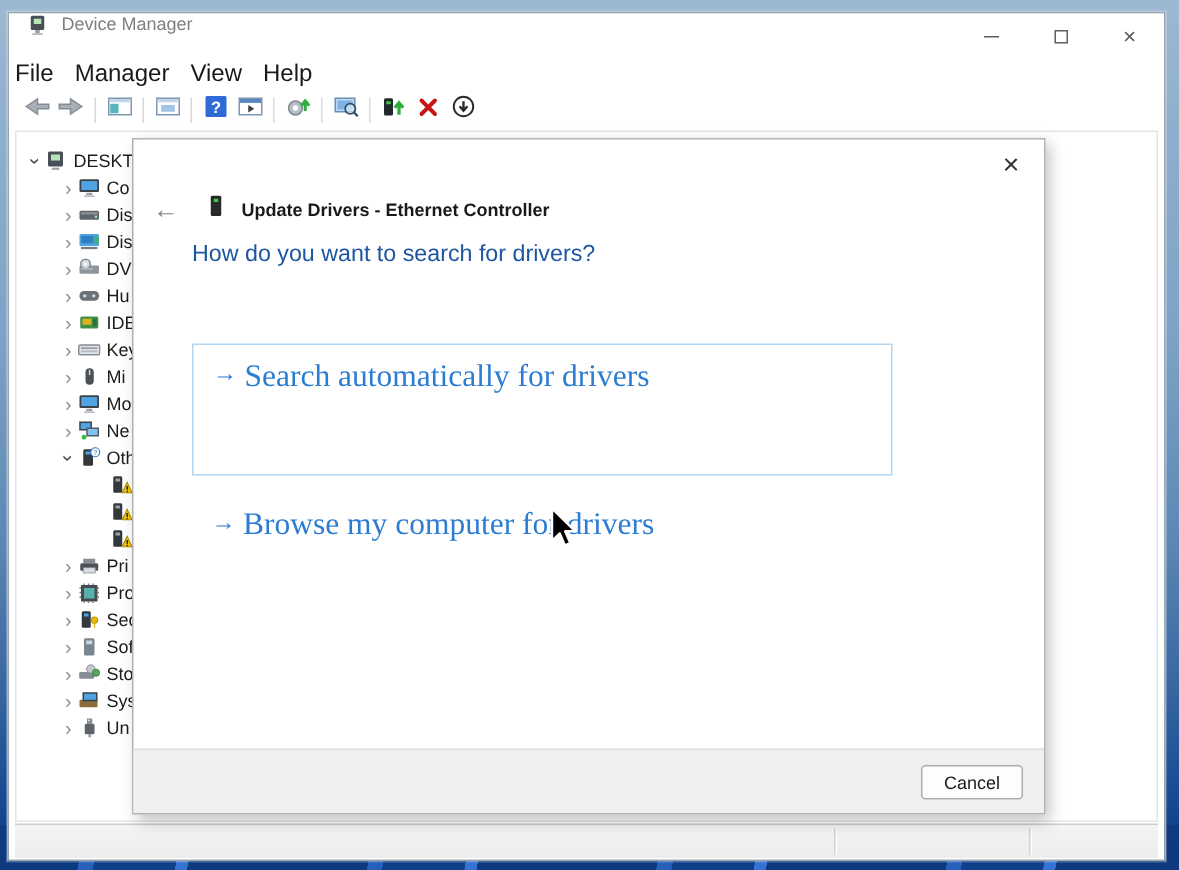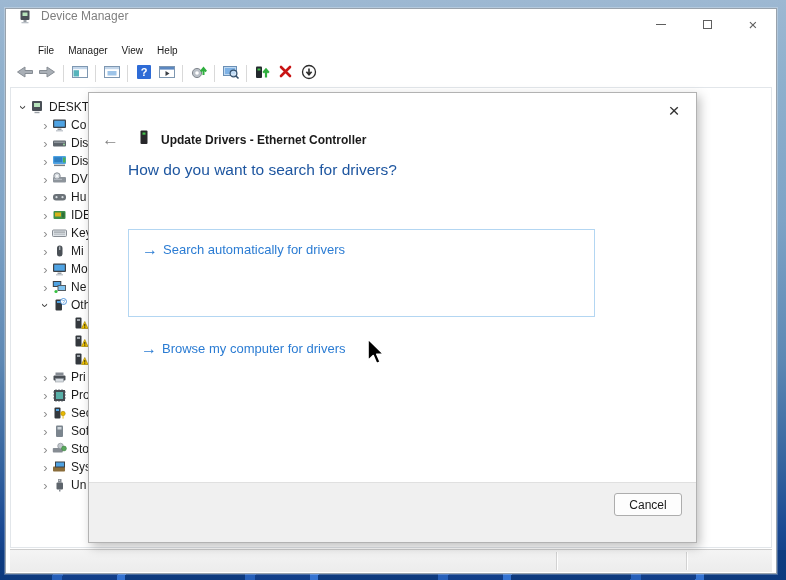--- a/index.html
+++ b/index.html
@@ -15,21 +15,21 @@
   .dm-window { position:absolute; left:5px; top:8px; width:772px; height:566px;
     background:#fff; border:1px solid #98a2ac; box-shadow:0 0 0 1px rgba(255,255,255,.25); }
   .titlebar { height:31px; display:flex; align-items:flex-start; padding-left:11px; background:#fff; }
   .title-text { font-size:12px; color:#7f7f7f; margin-left:8px; }
   .win-controls { margin-left:auto; display:flex; height:100%; }
   .wc { width:46px; height:100%; display:flex; align-items:center; justify-content:center; color:#5f5f5f; }
   .wc-min-glyph { width:10px; height:1px; background:#5f5f5f; }
   .wc-max-glyph { width:9px; height:9px; border:1px solid #5f5f5f; }
   .wc-close-glyph { font-size:15px; line-height:1; color:#5f5f5f; }
 
-  .menubar { height:20px; display:flex; align-items:center; padding-left:32px; font-size:10px; color:#1a1a1a; }
+  .menubar { height:20px; display:flex; align-items:center; padding-left:4px; font-size:16px; color:#1a1a1a; }
   .menu-item { margin-right:14px; }
 
   .toolbar { height:27px; display:flex; align-items:center; padding-left:7px; }
   .tbtn { width:23px; height:22px; display:flex; align-items:center; justify-content:center; }
   .tsep { width:1px; height:17px; background:#d9d9d9; margin:0 4px; }
 
   .content { position:absolute; left:4px; top:78px; right:4px; bottom:25px;
     background:#fff; border:1px solid #e2e6ea; overflow:hidden; }
   .tree { padding-top:10px; }
   .trow { height:18px; display:flex; align-items:center; font-size:12px; color:#1c1c1c; white-space:nowrap; }
@@ -51,25 +51,25 @@
   .dlg-back { font-size:17px; color:#848484; width:24px; }
   .dlg-devicon { margin-left:12px; }
   .dlg-title { margin-left:11px; font-size:12px; font-weight:600; color:#1a1a1a; }
   .dlg-heading { position:absolute; left:39px; top:68px; font-size:15.5px; color:#1e56a0; }
 
   .opt-box { position:absolute; left:39px; top:136px; width:467px; height:88px;
     border:1px solid #b3d6f2; padding:10px 0 0 13px; }
   .opt-plain { position:absolute; left:52px; top:246px; }
   .opt-title-row { display:flex; align-items:flex-start; }
   .opt-arrow { width:21px; font-size:16px; color:#2b7cd3; line-height:20px; }
-  .opt-title { font-size:13px; color:#2b7cd3; line-height:20px; }
+  .opt-title { font-size:21px; color:#2b7cd3; line-height:20px;font-family:Liberation Serif, serif; }
   .opt-desc { margin-left:21px; margin-top:2px; width:432px;
     font-size:11.5px; line-height:14px; color:#337fd4; }
 
-  .dlg-footer { position:absolute; left:0; right:0; bottom:0; height:60px;
+  .dlg-footer { position:absolute; left:0; right:0; bottom:0; height:43px;
     background:#f0f0f0; border-top:1px solid #e0e0e0; }
   .cancel-btn { position:absolute; right:14px; top:10px; width:68px; height:23px;
     background:#fdfdfd; border:1px solid #adadad; border-radius:3px;
     font-size:12px; color:#1a1a1a; display:flex; align-items:center; justify-content:center; }
 
   .cursor { position:absolute; left:366px; top:338px; z-index:60; pointer-events:none; }
 </style>
 </head>
 <body>
 

